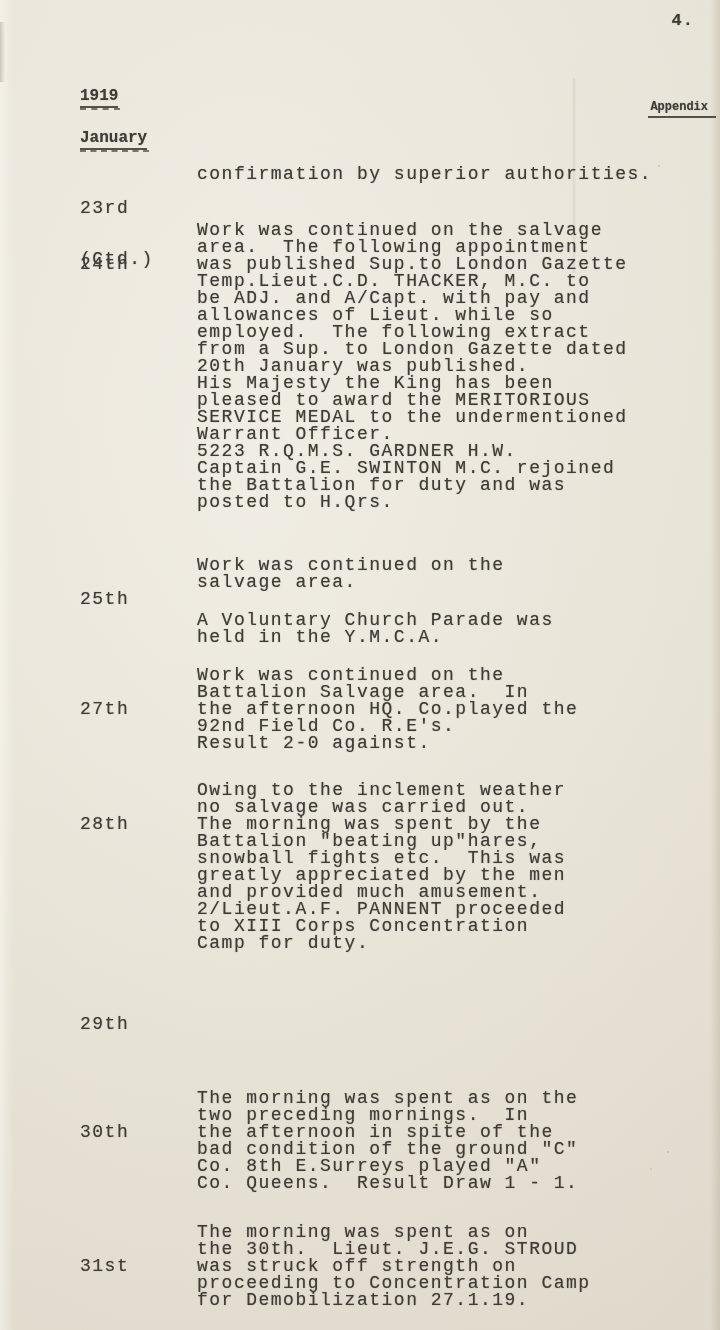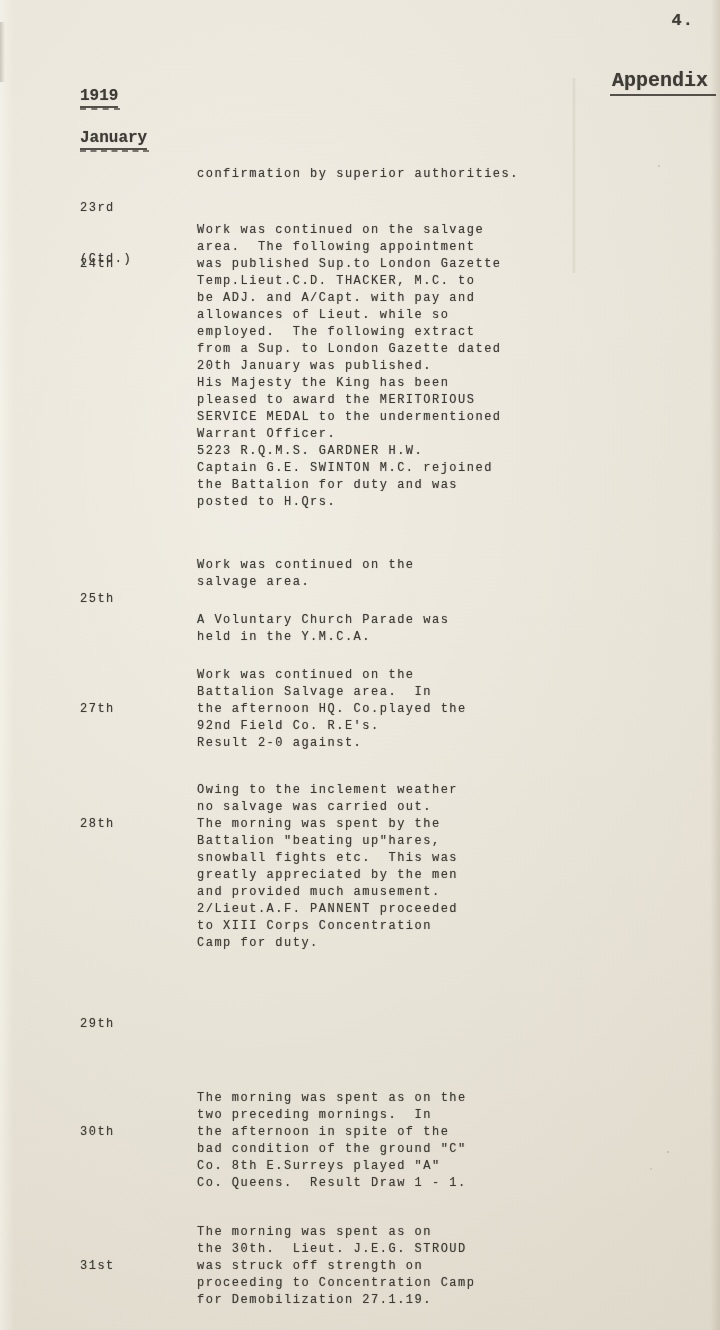--- a/index.html
+++ b/index.html
@@ -22,36 +22,36 @@
   }
   .crease{
     position:absolute;left:572px;top:78px;width:4px;height:195px;
     background:linear-gradient(to right,transparent,rgba(125,114,92,.14),transparent);
   }
   .edge-smudge{
     position:absolute;left:0;top:22px;width:5px;height:60px;
     background:linear-gradient(to right,rgba(110,100,82,.30),transparent);
   }
   .txt{
-    font-size:12px;line-height:17px;letter-spacing:1.5px;
+    font-size:18px;line-height:17px;letter-spacing:1.5px;
     text-shadow:0 0 1px rgba(62,58,52,.55);
     white-space:pre-wrap;
   }
   .pageno{
     position:absolute;top:12px;right:26px;
     font-size:17px;font-weight:bold;letter-spacing:1px;
     text-shadow:0 0 1px rgba(62,58,52,.5);
   }
   .year{
     position:absolute;top:87px;left:80px;
     font-size:16px;font-weight:bold;
   }
   .appendix{
-    position:absolute;top:69px;right:4px;
-    font-size:20px;font-weight:bold;
+    position:absolute;top:100px;right:4px;
+    font-size:12px;font-weight:bold;
     border-bottom:2px solid rgba(58,54,48,.85);
     padding:0 8px 2px 2px;
     text-shadow:0 0 1px rgba(62,58,52,.5);
   }
   .month{
     position:absolute;top:129px;left:80px;
     font-size:16px;font-weight:bold;
   }
   .dbl-underline{
     position:relative;display:inline-block;

